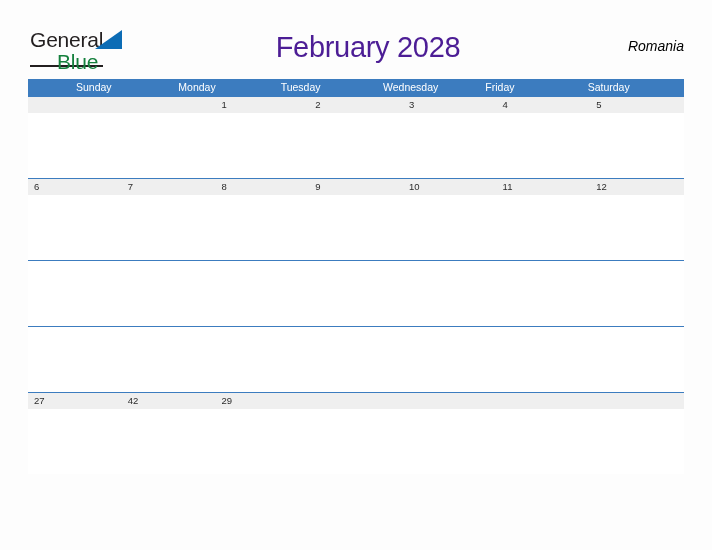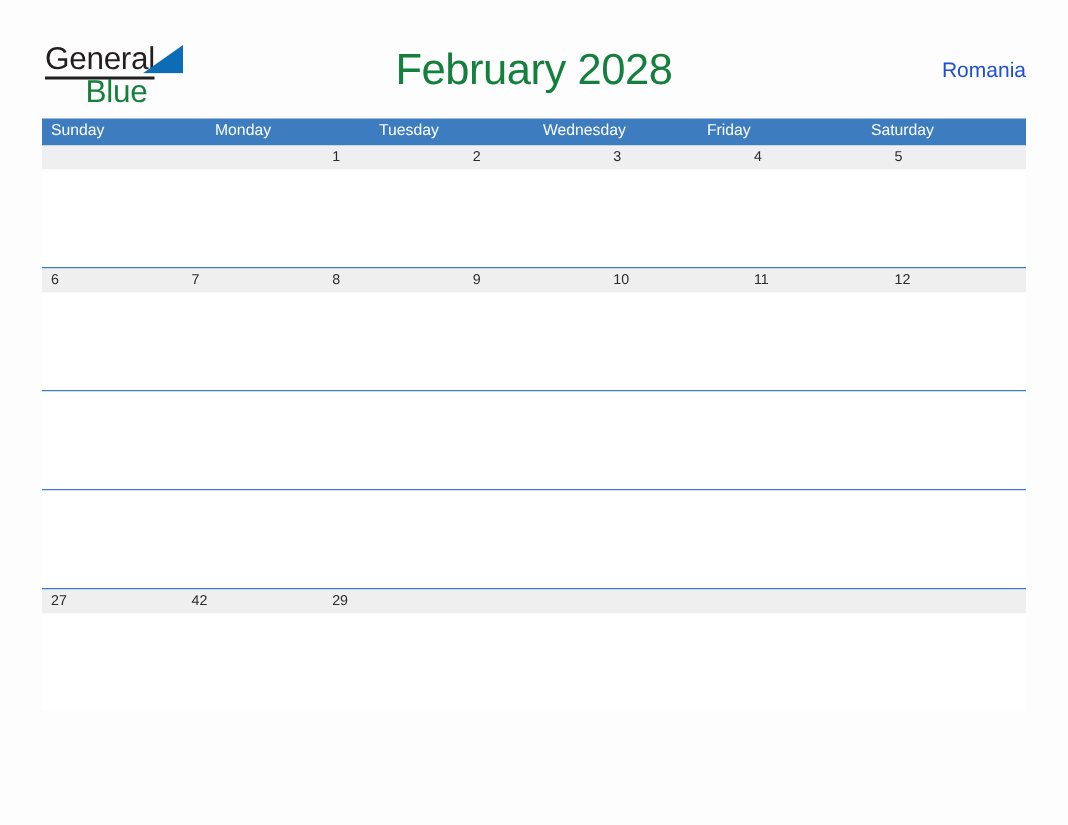--- a/index.html
+++ b/index.html
@@ -41,21 +41,21 @@
   }
 
   .logo-general {
     position: absolute;
     left: 2px;
     top: 0px;
     font-size: 21px;
     color: #231f20;
     letter-spacing: -0.2px;
     border-bottom: 2px solid #231f20;
-    padding-bottom: 1px;
+    padding-bottom: 15px;
   }
 
   .logo-flag {
     position: absolute;
     left: 67px;
     top: 1px;
     width: 27px;
     height: 19px;
     background: #0c6cb5;
     clip-path: polygon(0 0, 100% 100%, 0 100%);
@@ -66,52 +66,54 @@
     position: absolute;
     left: 29px;
     top: 22px;
     font-size: 21px;
     color: #15803d;
     letter-spacing: -0.2px;
   }
 
   .title {
     position: absolute;
-    left: 0;
+    left: 12px;
     top: 0;
     width: 656px;
     text-align: center;
     font-size: 29px;
-    color: #15803d;
+    color: #4c1d95;
     letter-spacing: -0.3px;
     line-height: 46px;
     font-weight: normal;
   }
 
   .country {
     position: absolute;
     right: 0px;
     top: 14px;
     font-size: 14px;
-    color: #1d4ed8;
+    color: #000000;
+    font-style: italic;
   }
 
   
   .calendar {
     position: absolute;
     left: 28px;
     top: 79px;
     width: 656px;
   }
 
   .weekday-row {
     display: flex;
     width: 100%;
     height: 17px;
     background: #3c7cbf;
+    padding-left: 42px;
   }
 
   .weekday-cell {
     flex: 1 1 0;
     color: #ffffff;
     font-size: 10.5px;
     line-height: 17px;
     padding-left: 6px;
     overflow: hidden;
     white-space: nowrap;

